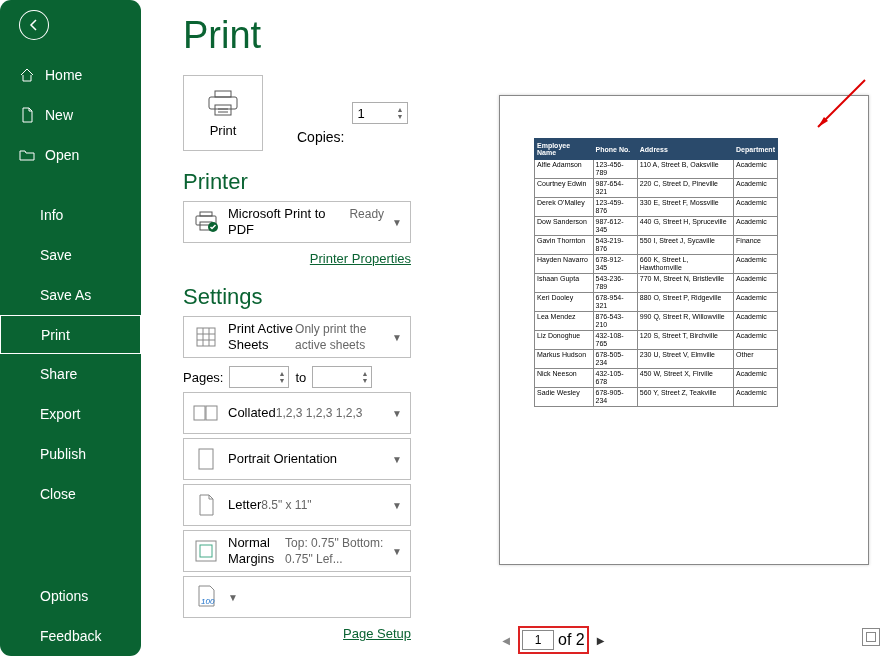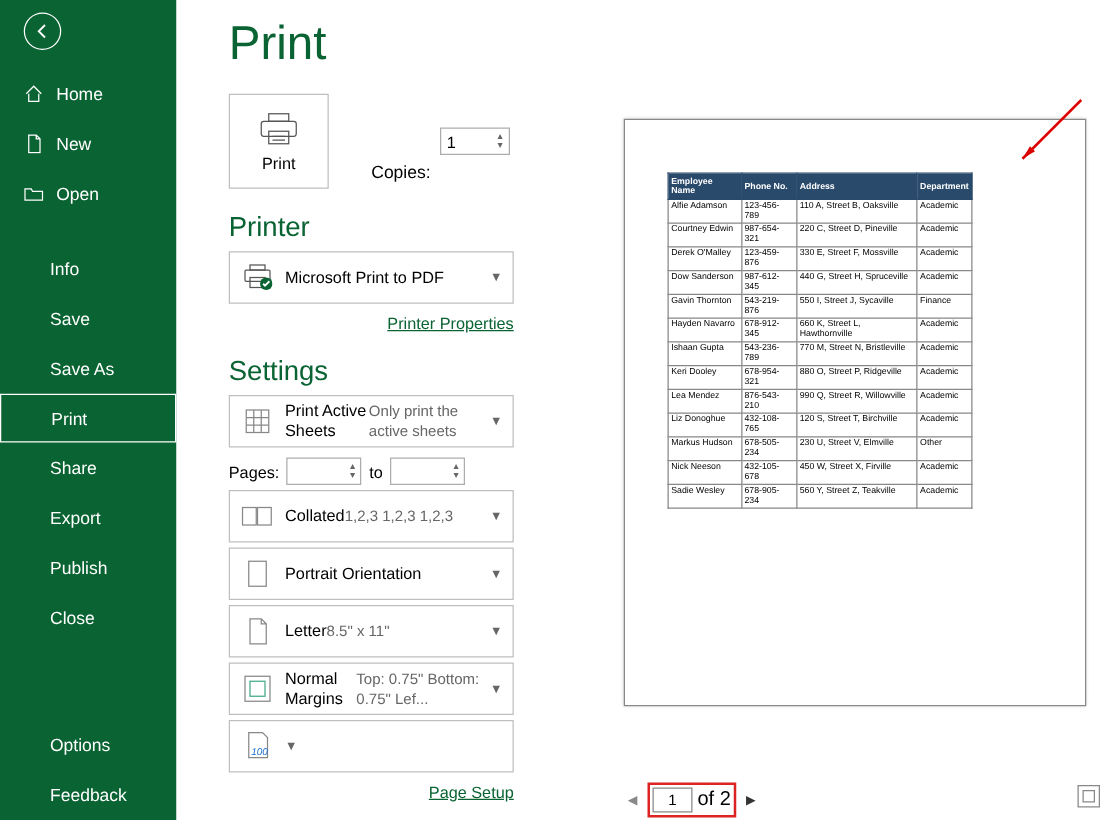--- a/index.html
+++ b/index.html
@@ -1,17 +1,17 @@
 <!DOCTYPE html>
 <html><head>
 <meta charset="utf-8">
 <style>
 * { box-sizing: border-box; margin: 0; padding: 0; font-family: "Segoe UI", Arial, sans-serif; }
 body { width: 892px; height: 656px; display: flex; background: #fff; overflow: hidden; position: relative; }
-.sidebar { width: 141px; background: #0a6332; color: #fff; display: flex; flex-direction: column; padding-top: 10px; }
+.sidebar { width: 141px; background: #0a6332; color: #fff; display: flex; flex-direction: column; padding-top: 10px; border-radius: 11px; }
 .back-btn { width: 30px; height: 30px; border: 1.5px solid #fff; border-radius: 50%; margin-left: 19px; margin-bottom: 15px; display: flex; align-items: center; justify-content: center; cursor: pointer; }
 .nav-item { display: flex; align-items: center; height: 40px; padding-left: 19px; font-size: 14px; cursor: pointer; gap: 10px; }
 .nav-sep { height: 20px; }
 .nav-sep-big { height: 62px; }
 .sub-item { padding-left: 40px; height: 40px; display: flex; align-items: center; font-size: 14px; cursor: pointer; }
 .sub-item.selected { border: 1px solid #fff; }
 .main { flex: 1; padding: 14px 30px 0 42px; position: relative; }
 .page-title { font-size: 38px; font-weight: 300; color: #0a6332; margin-bottom: 18px; }
 .print-row { display: flex; align-items: flex-start; gap: 34px; }
 .print-btn { width: 80px; height: 76px; border: 1px solid #bfbfbf; display: flex; flex-direction: column; align-items: center; justify-content: center; gap: 4px; cursor: pointer; }
@@ -146,20 +146,21 @@
         <svg width="24" height="22" viewBox="0 0 24 22">
           <rect x="6" y="1" width="12" height="4" fill="none" stroke="#555"></rect>
             <rect x="2" y="5" width="20" height="9" rx="1" fill="none" stroke="#555"></rect>
             <rect x="6" y="11" width="12" height="8" fill="none" stroke="#555"></rect>
           <circle cx="19" cy="16" r="5" fill="#0a6332"></circle>
             <path d="M16.5 16 L18 17.5 L21.5 14" stroke="#fff" stroke-width="1.5" fill="none"></path>
         </svg>
       </div>
       <div class="dd-text">
         <span>Microsoft Print to PDF</span>
+        <span class="dd-sub">Ready</span>
       </div>
       <span class="dd-caret">▼</span>
     </div>
     <a class="link">Printer Properties</a>
   </div>
 
   <div class="section-title">Settings</div>
 
   <div class="settings-stack">
     <div class="dropdown">

